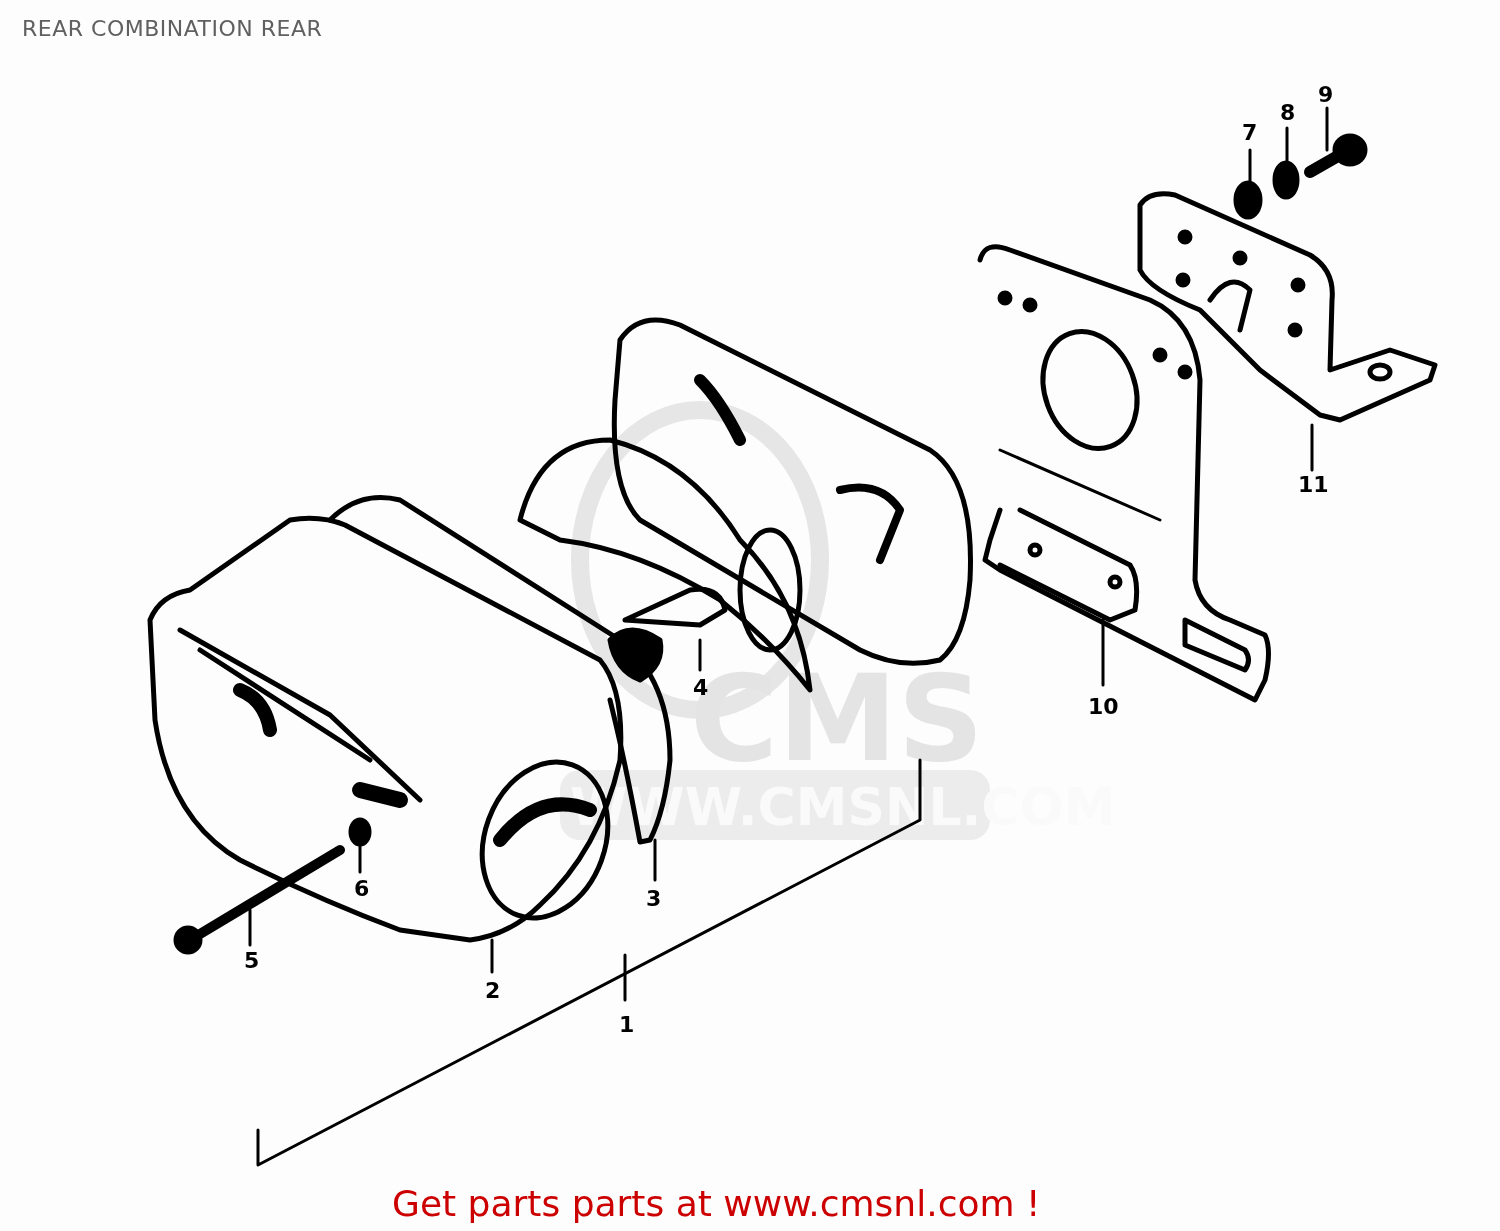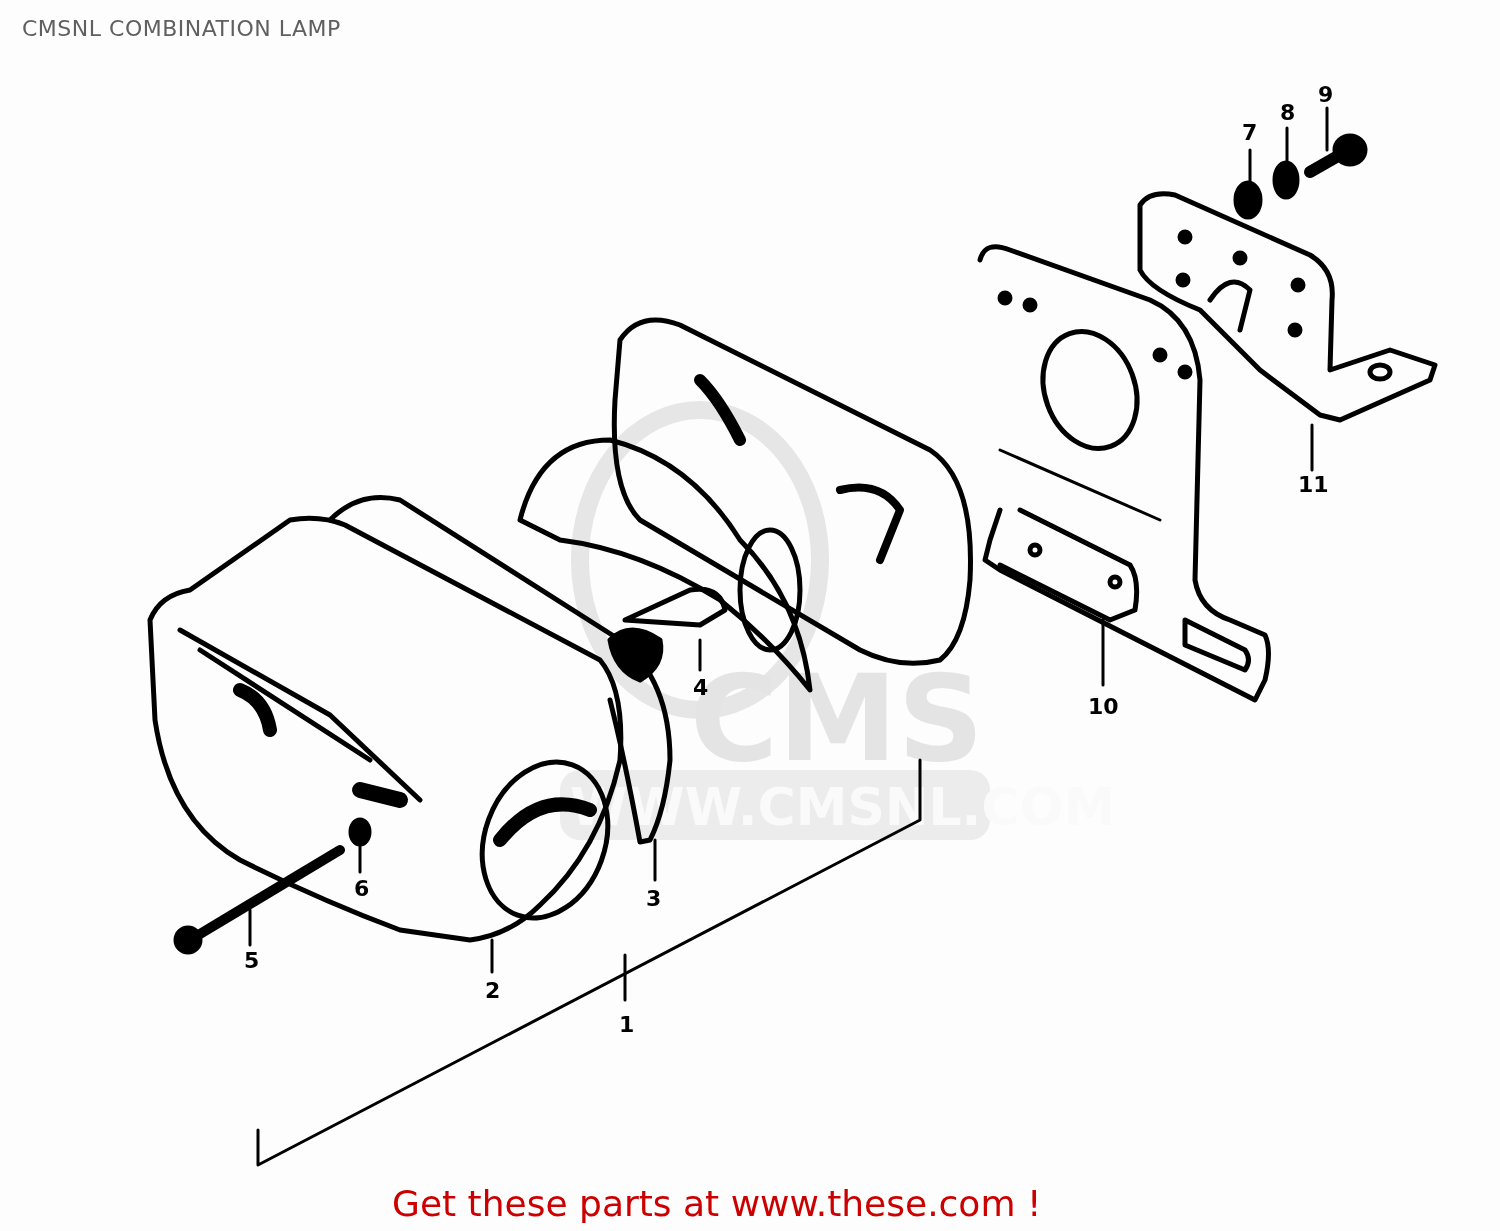--- a/index.html
+++ b/index.html
@@ -6,21 +6,21 @@
   body { width: 1500px; height: 1231px; position: relative; overflow: hidden; font-family: "DejaVu Sans", sans-serif; }
   .title { position: absolute; left: 22px; top: 16px; font-size: 22px; color: #606060; letter-spacing: 0.5px; font-family: "DejaVu Sans", sans-serif; }
   .diagram { position: absolute; left: 0; top: 0; width: 1500px; height: 1231px; }
   .footer { position: absolute; left: 392px; top: 1183px; font-size: 36px; color: #cc0000; font-family: "DejaVu Sans", sans-serif; white-space: nowrap; }
   .callout { font-family: "DejaVu Sans", sans-serif; font-weight: bold; font-size: 22px; fill: #000; }
   .wm { font-family: "DejaVu Sans", sans-serif; font-weight: bold; fill: #e4e4e4; }
 </style>
 </head>
 <body>
 
-<div class="title">CMSNL COMBINATION LAMP</div>
+<div class="title">REAR COMBINATION REAR</div>
 
 <svg class="diagram" viewBox="0 0 1500 1231" xmlns="http://www.w3.org/2000/svg">
 
   <g>
     <ellipse cx="700" cy="560" rx="120" ry="150" fill="none" stroke="#e6e6e6" stroke-width="18"></ellipse>
     <rect x="560" y="770" width="430" height="70" rx="20" fill="#ececec"></rect>
     <text class="wm" x="690" y="760" font-size="120">CMS</text>
     <text class="wm" x="570" y="825" font-size="52" fill="#fafafa" style="fill:#fafafa">WWW.CMSNL.COM</text>
   </g>
 
@@ -119,13 +119,13 @@
     <text class="callout" x="244" y="968">5</text>
     <text class="callout" x="354" y="896">6</text>
     <text class="callout" x="1242" y="140">7</text>
     <text class="callout" x="1280" y="120">8</text>
     <text class="callout" x="1318" y="102">9</text>
     <text class="callout" x="1088" y="714">10</text>
     <text class="callout" x="1298" y="492">11</text>
   </g>
 </svg>
 
-<div class="footer">Get these parts at www.these.com !</div>
+<div class="footer">Get parts parts at www.cmsnl.com !</div>
 
 </body></html>

